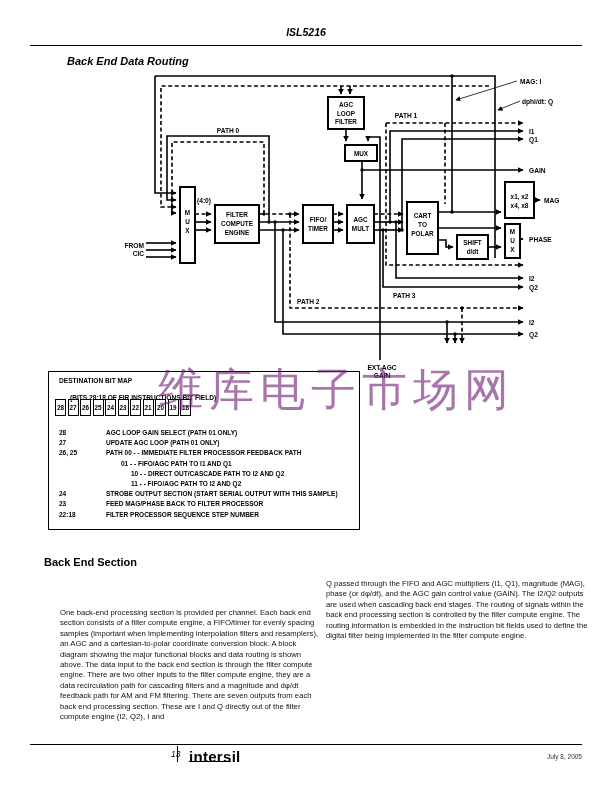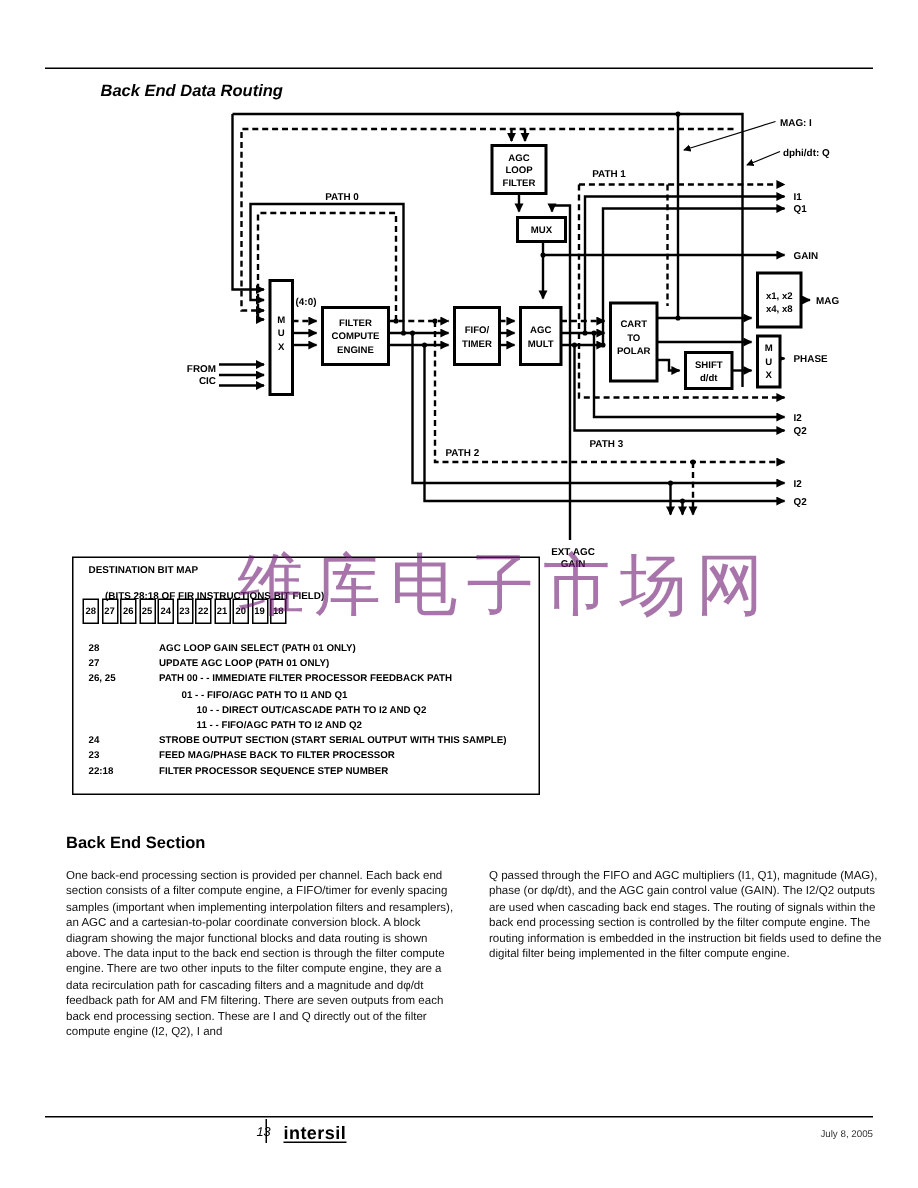--- a/index.html
+++ b/index.html
@@ -32,35 +32,36 @@
   .bm-bit{width:47px;margin-left:10px;flex:none;}
   .bm-desc{flex:1;}
   .ind1 .bm-desc{padding-left:15px;}
   .ind2 .bm-desc{padding-left:25px;}
 
   .watermark{position:absolute;left:158px;top:360px;font-size:45px;letter-spacing:6px;
              color:#701a75;opacity:.6;z-index:6;white-space:nowrap;}
 
   .sec-title{position:absolute;top:556px;left:44px;font-size:11px;font-weight:bold;}
   .col{position:absolute;top:579px;font-size:7.7px;line-height:10.4px;color:#111;text-align:left;}
-  .col1{left:44px;width:265px;}
+  .col1{left:60px;width:265px;margin-top:29px;}
   .col2{left:326px;width:262px;}
 
   .ftr-rule{position:absolute;top:744px;left:30px;width:552px;border-top:1px solid #000;}
   .ftr-page{position:absolute;top:749px;left:158px;font-size:8.5px;font-style:italic;margin-left:13px;}
   .ftr-div{position:absolute;top:746px;left:177px;width:0;height:16px;border-left:1.2px solid #000;}
-  .ftr-logo{position:absolute;top:748px;left:189px;font-size:12px;font-weight:bold;letter-spacing:.3px;}
+  .ftr-logo{position:absolute;top:748px;left:189px;font-size:15px;font-weight:bold;letter-spacing:.3px;}
   .ftr-logo-line{position:absolute;top:761px;left:189px;width:42px;border-top:1.8px solid #000;}
   .ftr-date{position:absolute;top:753px;right:30px;font-size:6.5px;color:#333;}
 </style>
 </head>
 <body>
 
 <div class="page">
 
+  <div class="hdr-title">ISL5216</div>
   <div class="hdr-rule"></div>
   <div class="diag-title">Back End Data Routing</div>
 
   <svg class="diagram" viewBox="0 0 612 792">
     <defs>
       <marker id="ah" markerUnits="userSpaceOnUse" markerWidth="7" markerHeight="7" refX="5.4" refY="3" orient="auto">
         <path d="M0,0 L6,3 L0,6 Z" fill="#000"></path>
       </marker>
       <marker id="ahs" markerUnits="userSpaceOnUse" markerWidth="6" markerHeight="6" refX="4.4" refY="2.5" orient="auto">
         <path d="M0,0 L5,2.5 L0,5 Z" fill="#000"></path>

